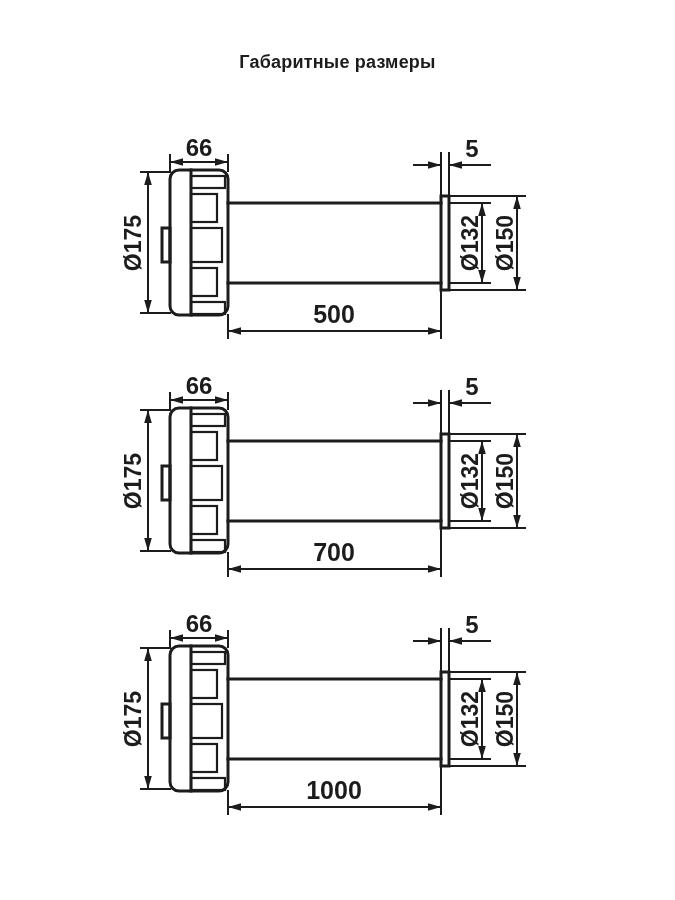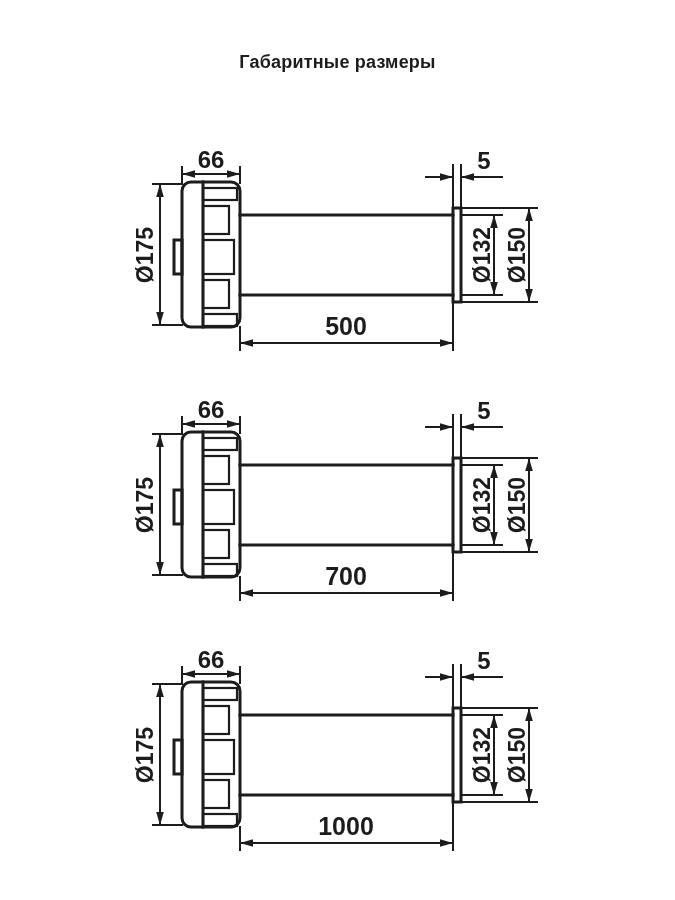--- a/index.html
+++ b/index.html
@@ -17,21 +17,21 @@
     align-items: center;
     justify-content: center;
   }
   h1 {
     margin: 4px;
     font-size: 18px;
     font-weight: 700;
     color: #1c1c1c;
     letter-spacing: 0.2px;
   }
-  figure.diagram { margin: 12px; padding: 0; }
+  figure.diagram { margin: 0; padding: 0; }
   figure.diagram svg { display: block; }
   .dim {
     font-family: "Liberation Sans", sans-serif;
     font-weight: 700;
     font-size: 24px;
     fill: #1c1c1c;
   }
   .dim-dia { font-size: 23px; }
   .dim-len { font-size: 25px; }
 </style>

